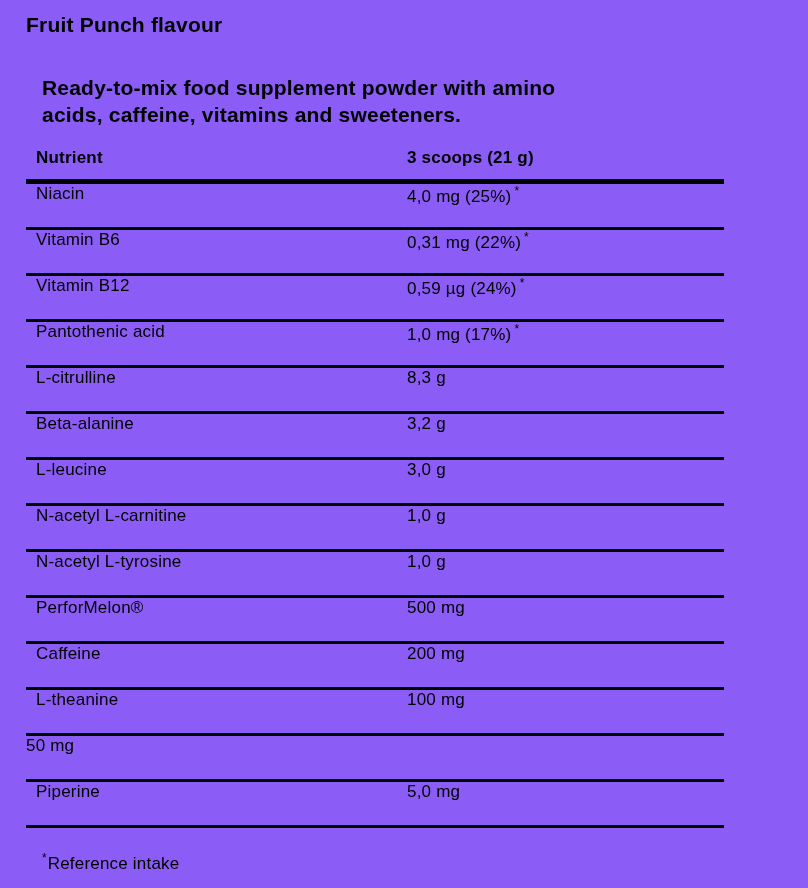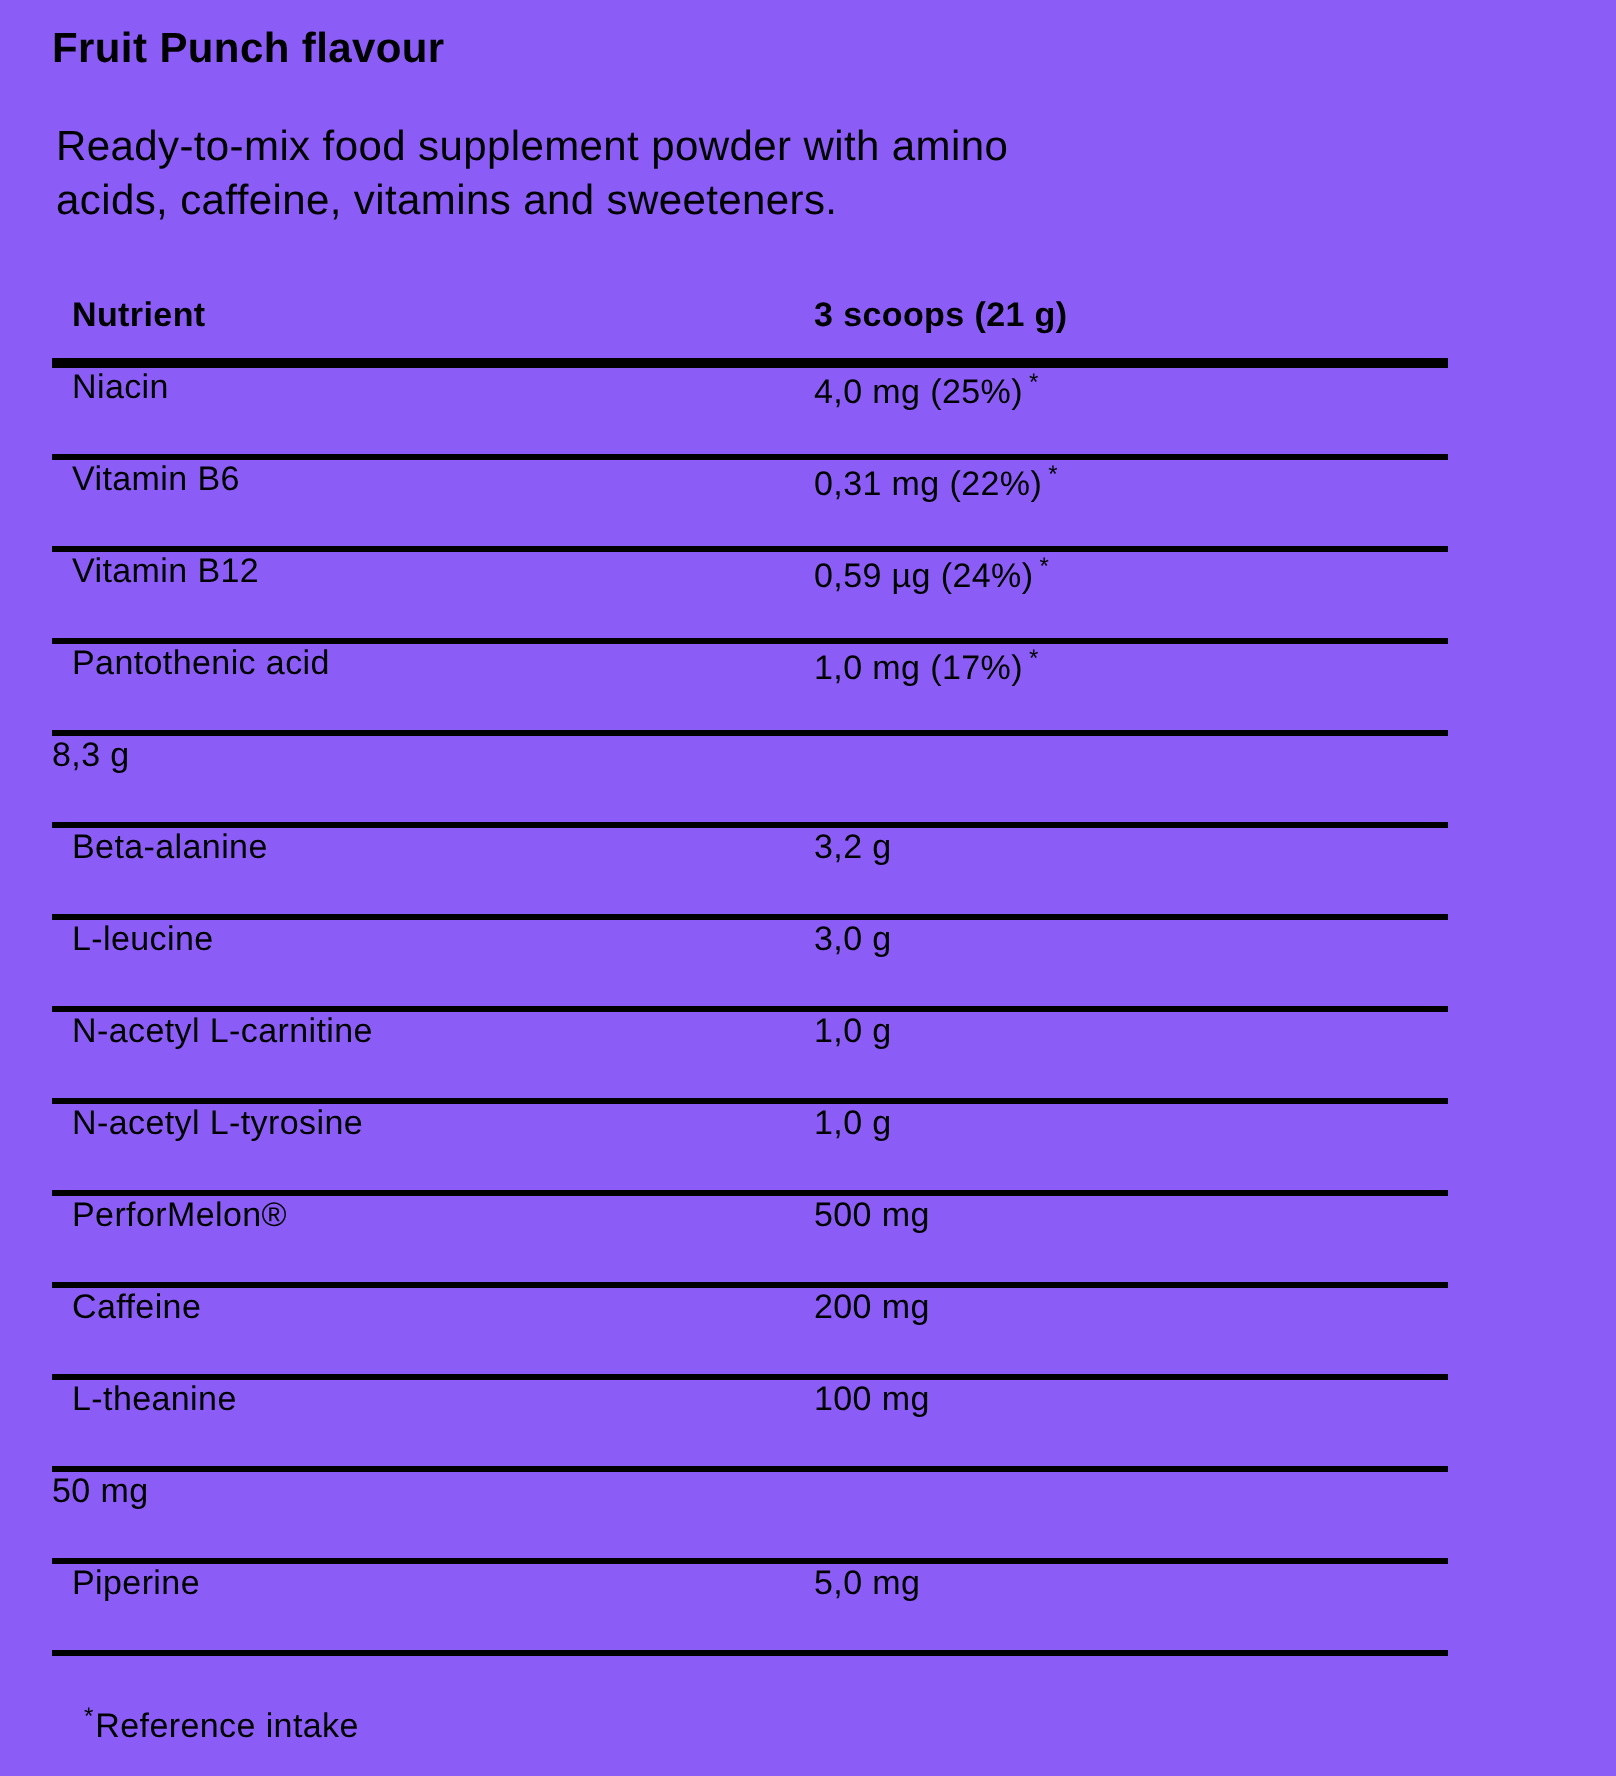--- a/index.html
+++ b/index.html
@@ -23,23 +23,23 @@
     top: 11px;
     margin: 0;
     font-size: 21px;
     font-weight: bold;
     line-height: 27px;
   }
   .subtitle {
     position: absolute;
     left: 26px;
     top: 58px;
-    margin: 2px;
+    margin: 16px;
     font-size: 21px;
-    font-weight: normal;
+    font-weight: bold;
     line-height: 27px;
   }
   .subtitle span { display: block; }
   .ntable {
     position: absolute;
     left: 26px;
     top: 136px;
     width: 698px;
   }
   .thead {
@@ -115,20 +115,21 @@
         </div>
         <div class="trow">
           <span class="cell-nutrient">Vitamin B12</span>
           <span class="cell-amount"><span>0,59 µg (24%)</span><sup class="ri-mark">*</sup></span>
         </div>
         <div class="trow">
           <span class="cell-nutrient">Pantothenic acid</span>
           <span class="cell-amount"><span>1,0 mg (17%)</span><sup class="ri-mark">*</sup></span>
         </div>
         <div class="trow">
+          <span class="cell-nutrient">L-citrulline</span>
           <span class="cell-amount"><span>8,3 g</span></span>
         </div>
         <div class="trow">
           <span class="cell-nutrient">Beta-alanine</span>
           <span class="cell-amount"><span>3,2 g</span></span>
         </div>
         <div class="trow">
           <span class="cell-nutrient">L-leucine</span>
           <span class="cell-amount"><span>3,0 g</span></span>
         </div>

